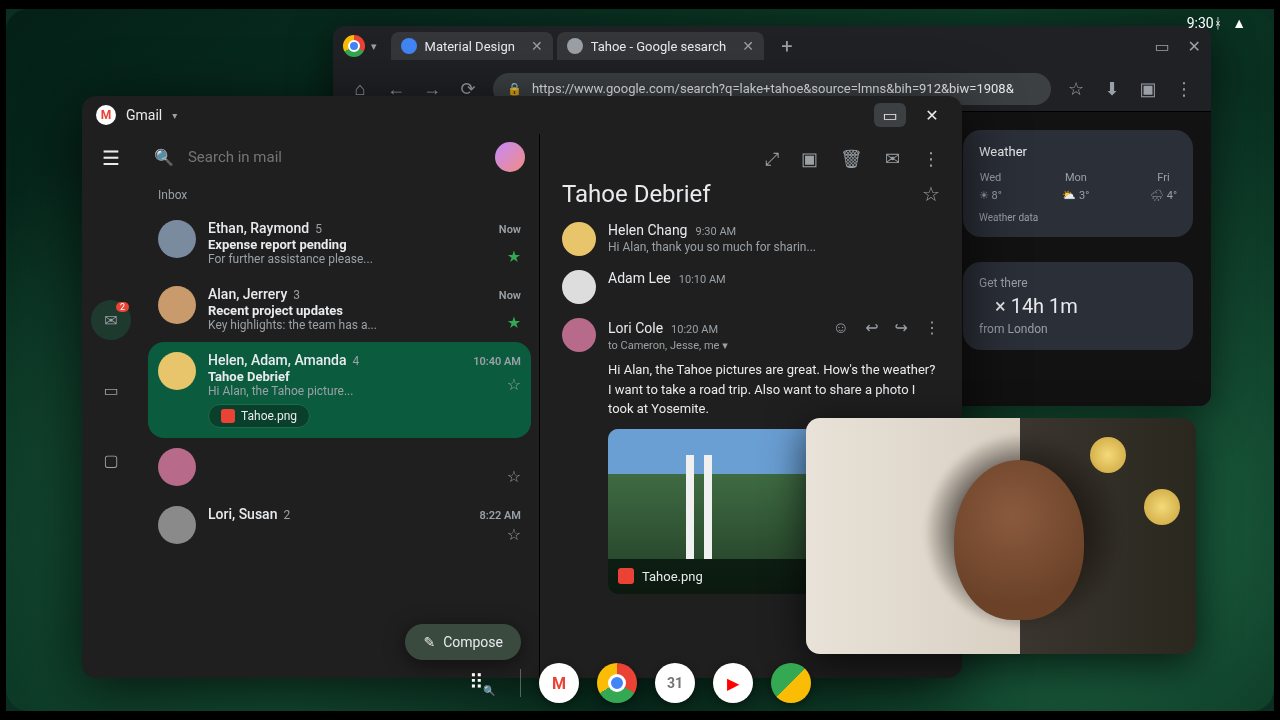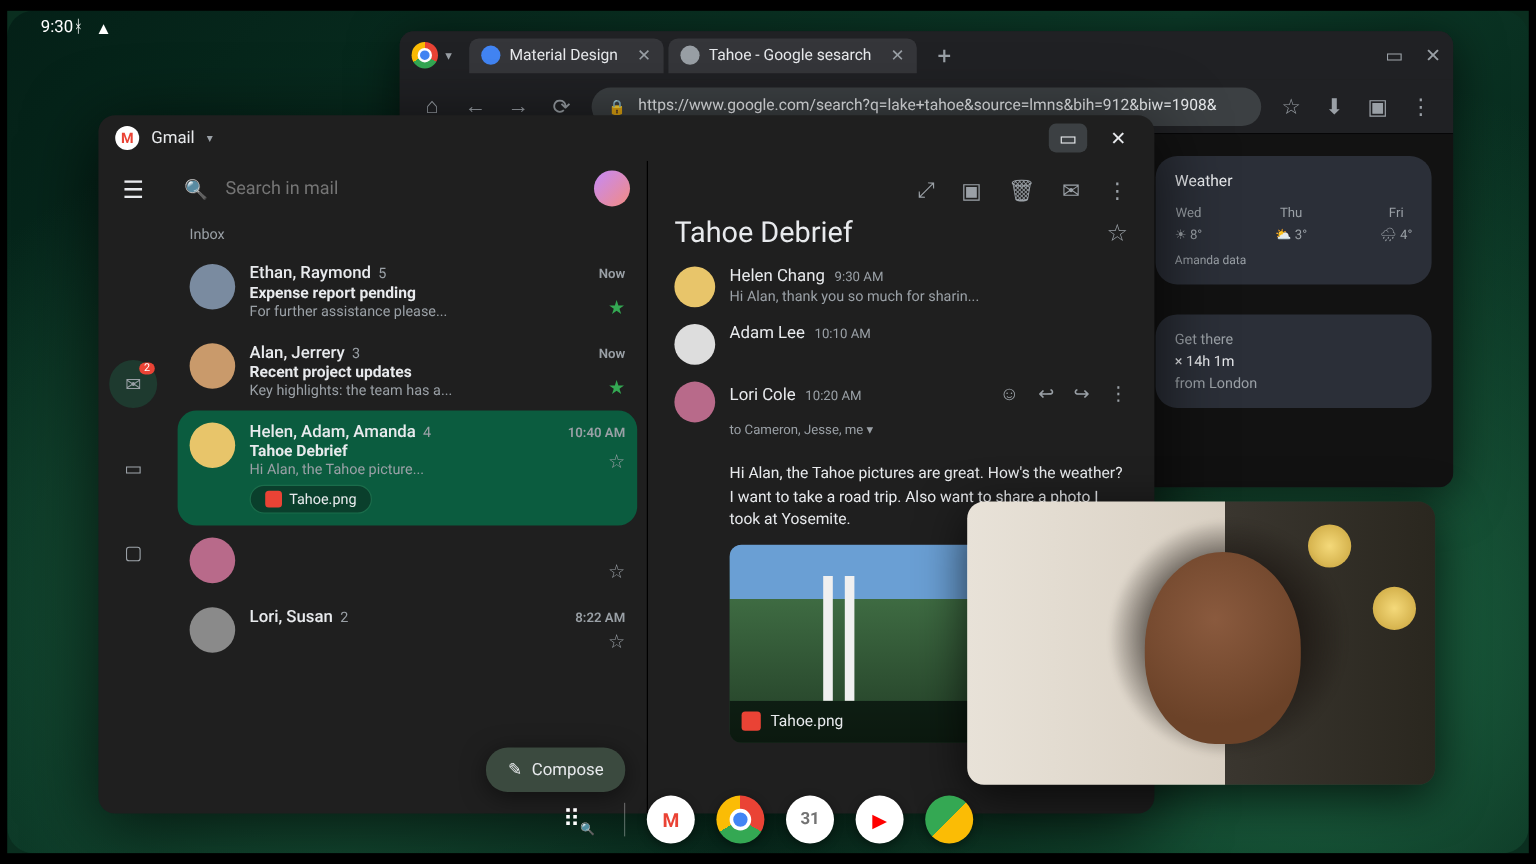--- a/index.html
+++ b/index.html
@@ -23,21 +23,21 @@
   .letterbox{position:absolute;left:0;right:0;height:9px;background:#000;z-index:400}
   .letterbox.top{top:0}.letterbox.bot{bottom:0}
   .side-edge{position:absolute;top:0;bottom:0;width:6px;background:#000;z-index:399}
   .side-edge.l{left:0}.side-edge.r{right:0}
   
   .wallpaper{position:absolute;inset:9px 6px;border-radius:22px;background:
     radial-gradient(circle at 20% 70%, #1b5b3c 0%, transparent 35%),
     radial-gradient(circle at 85% 75%, #1e6844 0%, transparent 40%),
     linear-gradient(135deg,#042017 0%,#0c3a28 50%,#031a12 100%);}
   
-  .status-bar{position:absolute;top:9px;left:6px;right:6px;height:28px;display:flex;justify-content:flex-start;align-items:center;padding:0 28px;font-size:14px;color:#fff;z-index:50}
+  .status-bar{position:absolute;top:9px;left:6px;right:6px;height:28px;display:flex;justify-content:flex-end;align-items:center;padding:0 28px;font-size:14px;color:#fff;z-index:50}
   .status-right{display:flex;gap:10px;align-items:center}
   
   .chrome-window{position:absolute;top:26px;left:333px;width:878px;height:380px;background:var(--chrome-dark);border-radius:12px;box-shadow:0 8px 40px rgba(0,0,0,.6);overflow:hidden;z-index:20}
   .chrome-tabs{height:40px;display:flex;align-items:center;padding:0 10px;gap:4px;background:var(--chrome-dark)}
   .chrome-logo{width:22px;height:22px;border-radius:50%;background:conic-gradient(#ea4335 0 120deg,#34a853 120deg 240deg,#fbbc05 240deg 360deg);position:relative;margin-right:2px}
   .chrome-logo::after{content:'';position:absolute;inset:5px;border-radius:50%;background:#4285f4;border:2px solid #fff}
   .chev{color:var(--text-dim);font-size:11px;margin-right:10px}
   .tab{display:flex;align-items:center;gap:8px;padding:6px 10px;border-radius:8px 8px 0 0;background:#35363a;font-size:13px;color:var(--text);max-width:210px}
   .tab .favicon{width:16px;height:16px;border-radius:50%;flex:none}
   .tab .title{white-space:nowrap;overflow:hidden;text-overflow:ellipsis}
@@ -48,21 +48,21 @@
   .omnibox-row{height:46px;display:flex;align-items:center;gap:14px;padding:0 16px;background:var(--chrome-dark);border-bottom:1px solid #000}
   .omnibox-row .nav-ico{width:22px;text-align:center;color:var(--text-dim);cursor:pointer;font-size:18px}
   .omnibox{flex:1;height:32px;border-radius:16px;background:#3c4043;display:flex;align-items:center;padding:0 14px;gap:10px;color:var(--text);font-size:13px;overflow:hidden}
   .lock{font-size:12px}
   .chrome-content{position:absolute;top:86px;left:0;right:0;bottom:0;background:var(--chrome-darker);padding:18px;display:flex;gap:14px;align-items:flex-start;justify-content:flex-end}
   .weather-card{width:230px;background:var(--card);border-radius:18px;padding:14px 16px;font-size:12px;color:var(--text-dim)}
   .weather-card .head{color:var(--text);font-size:13px;margin-bottom:10px}
   .weather-days{display:flex;justify-content:space-between;font-size:11px}
   .weather-days div{text-align:center;line-height:1.6}
   .travel-card{position:absolute;right:18px;top:150px;width:230px;background:var(--card);border-radius:18px;padding:14px 16px;font-size:12px;color:var(--text-dim)}
-  .travel-card .big{color:var(--text);font-size:12px;margin:4px 0}
+  .travel-card .big{color:var(--text);font-size:20px;margin:4px 16px}
   
   .gmail-window{position:absolute;top:96px;left:82px;width:880px;height:582px;background:#1f1f1f;border-radius:14px;box-shadow:0 12px 60px rgba(0,0,0,.7);overflow:hidden;z-index:30;display:flex;flex-direction:column}
   .gmail-titlebar{height:38px;display:flex;align-items:center;padding:0 14px;gap:10px;color:var(--text)}
   .gmail-titlebar .logo{width:20px;height:20px;border-radius:50%;background:#fff;display:flex;align-items:center;justify-content:center;font-size:12px;color:var(--gmail-red);font-weight:bold}
   .gmail-titlebar .title{font-size:14px}
   .gmail-titlebar .chev{font-size:10px;color:var(--text-dim)}
   .gmail-titlebar .spacer{flex:1}
   .gmail-titlebar .winbtn{width:32px;height:24px;display:flex;align-items:center;justify-content:center;border-radius:6px;color:var(--text);cursor:pointer}
   .gmail-titlebar .winbtn.max{background:#3c4043}
   .gmail-body{flex:1;display:flex;overflow:hidden}
@@ -104,23 +104,23 @@
   .subject-row h1{font-size:24px;font-weight:400;margin:0;color:var(--text)}
   .subject-row .star{margin-left:auto;color:var(--text-dim);font-size:20px;cursor:pointer}
   .msg{display:flex;gap:12px;margin-bottom:14px}
   .msg .av{width:34px;height:34px;border-radius:50%;background:#555;flex:none}
   .msg .body{flex:1;min-width:0}
   .msg .hdr{display:flex;align-items:baseline;gap:8px}
   .msg .from{font-size:14px;color:var(--text)}
   .msg .when{font-size:11px;color:var(--text-dim)}
   .msg .hdr-actions{margin-left:auto;display:flex;gap:16px;color:var(--text-dim)}
   .msg .hdr-actions span{cursor:pointer}
-  .msg .to{font-size:11px;color:var(--text-dim);margin-top:14px}
+  .msg .to{font-size:11px;color:var(--text-dim);margin-top:2px}
   .msg .preview{font-size:12px;color:var(--text-dim);margin-top:2px;white-space:nowrap;overflow:hidden;text-overflow:ellipsis}
-  .msg .full{font-size:13px;color:var(--text);margin-top:20px;line-height:1.5}
+  .msg .full{font-size:13px;color:var(--text);margin-top:8px;line-height:1.5}
   .attachment{margin-top:10px;width:260px;border-radius:10px;overflow:hidden;position:relative;background:linear-gradient(180deg,#5a7fa8 0%,#2b5a3e 30%,#1a3822 100%)}
   .attachment .img{height:130px;background:linear-gradient(180deg,#6a9fd4 0%,#6a9fd4 35%,#3e6b42 35%,#2a4a2e 100%);position:relative}
   .attachment .img::before{content:'';position:absolute;left:30%;top:20%;width:8px;height:80%;background:#f0f0f0;box-shadow:18px 0 #f0f0f0}
   .attachment .bar{background:rgba(0,0,0,.55);padding:8px 10px;display:flex;align-items:center;gap:8px;font-size:13px;color:var(--text)}
   .attachment .bar .ico{width:16px;height:16px;background:var(--gmail-red);border-radius:3px}
   .attachment .bar .x{margin-left:auto;color:var(--text-dim);cursor:pointer;font-size:16px}
   
   .pip{position:absolute;top:418px;left:806px;width:390px;height:236px;border-radius:14px;overflow:hidden;box-shadow:0 10px 40px rgba(0,0,0,.7);z-index:60;background:linear-gradient(90deg,#e8e2d8 0%,#d9d0c3 55%,#3a362f 55%,#2a271f 100%)}
   .pip .face{position:absolute;left:38%;top:18%;width:130px;height:160px;border-radius:50% 50% 45% 45%;background:radial-gradient(circle at 45% 35%,#8a5a3e 0%,#6b4228 70%)}
   .pip .hair{position:absolute;left:30%;top:6%;width:200px;height:200px;border-radius:50%;background:radial-gradient(circle,#1a1410 30%,transparent 70%);filter:blur(2px)}
@@ -191,29 +191,29 @@
   </div>
   <div class="chrome-content">
     <div class="weather-card">
       <div class="head">Weather</div>
       <div class="weather-days">
         <div>
             <div>Wed</div>
             <div>☀ <span>8°</span></div>
           </div>
         <div>
-            <div>Thu</div>
+            <div>Mon</div>
             <div>⛅ <span>3°</span></div>
           </div>
         <div>
             <div>Fri</div>
             <div>🌧 <span>4°</span></div>
           </div>
       </div>
-      <div style="margin-top:8px;font-size:10px">Amanda data</div>
+      <div style="margin-top:8px;font-size:10px">Weather data</div>
     </div>
     <div class="travel-card">
       <div>Get there</div>
       <div class="big">× 14h 1m</div>
       <div>from London</div>
     </div>
   </div>
 </div>
 
 <div class="gmail-window">

